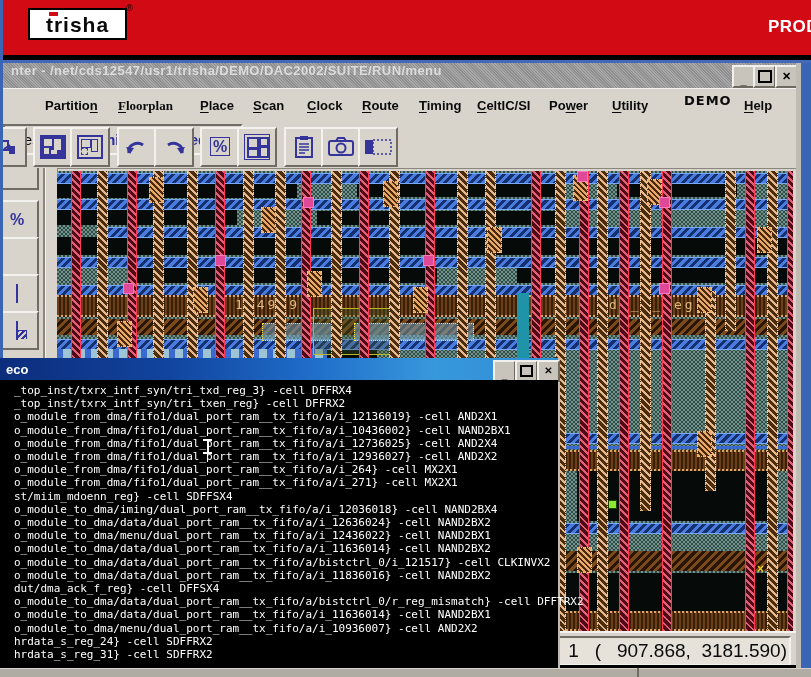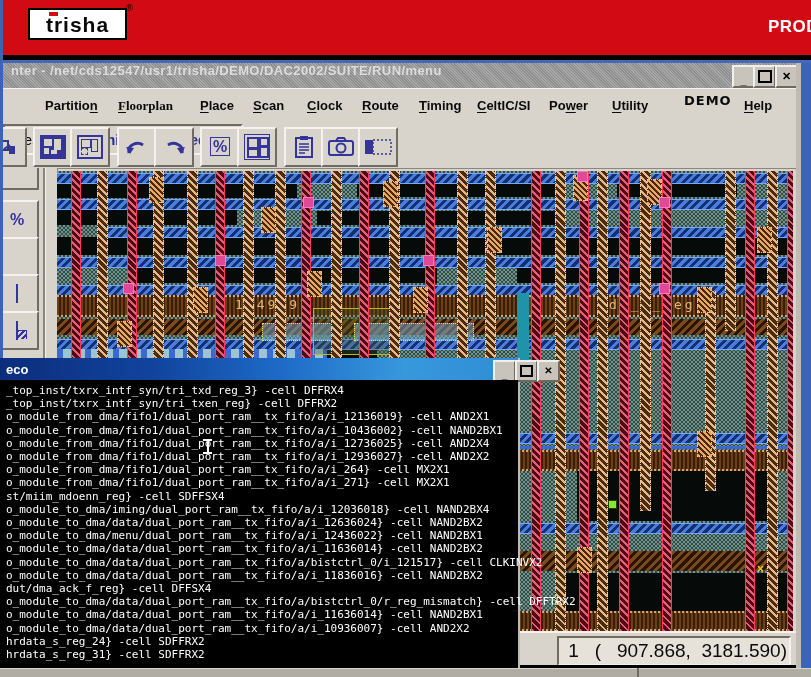--- a/index.html
+++ b/index.html
@@ -84,30 +84,30 @@
 
   
   #statusbar{left:54px;top:568px;width:739px;height:34px;background:#d8d4cc;border-top:2px solid #f4f2ee;}
   #coord-field{position:absolute;right:5px;top:3px;width:230px;height:26px;background:#e6e2da;
      border-top:2px solid #706c64;border-left:2px solid #706c64;border-right:2px solid #f4f2ee;border-bottom:2px solid #f4f2ee;
      display:flex;align-items:center;justify-content:flex-end;}
   #coord-text{font-size:19px;color:#0a0a0a;white-space:pre;margin-right:2px;}
   #below-status{left:54px;top:602px;width:739px;height:10px;background:#000;}
 
   
-  #terminal{left:0;top:358px;width:520px;height:310px;z-index:4;border-right:2px solid #c0bcb4;box-sizing:border-box;background:#a3a3a3;}
+  #terminal{left:0;top:358px;width:560px;height:310px;z-index:4;border-right:2px solid #c0bcb4;box-sizing:border-box;background:#a3a3a3;}
   #term-title{position:absolute;left:0;top:0;width:100%;height:22px;
      background:linear-gradient(90deg,#0c2d7c 0%,#11449e 30%,#1e6cc8 55%,#3898dc 78%,#2e8cd4 100%);
      display:flex;align-items:center;}
   #term-title-text{margin-left:6px;font-size:13px;font-weight:bold;color:#fff;}
   .termbtn{position:absolute;top:2px;width:19px;height:18px;background:#c8c4bc;
      border-top:2px solid #f2f0ec;border-left:2px solid #f2f0ec;border-right:2px solid #6e6a62;border-bottom:2px solid #6e6a62;
      display:flex;align-items:center;justify-content:center;font-size:10px;font-weight:bold;color:#000;line-height:1;}
   #term-body{position:absolute;left:0;top:22px;right:0;bottom:0;background:#000;padding:4px 0 0 6px;box-sizing:border-box;}
-  .termline{font-family:"DejaVu Sans Mono",monospace;font-size:11px;line-height:13.2px;color:#fff;white-space:pre;}
+  .termline{font-family:"DejaVu Sans Mono",monospace;font-size:11px;line-height:13.2px;color:#fff;white-space:pre;margin-left:8px;}
   #ibeam{position:absolute;left:203px;top:81px;width:9px;height:15px;}
   #ibeam:before,#ibeam:after{content:"";position:absolute;left:0;width:9px;height:2px;background:#fff;}
   #ibeam:before{top:0;} #ibeam:after{bottom:0;}
   #ibeam span{position:absolute;left:3.5px;top:0;width:2px;height:15px;background:#fff;display:block;}
 
   
   #bottom-strip{left:0;top:668px;width:811px;height:9px;background:#b0aca4;border-top:1px solid #d8d4cc;z-index:6;}
   #bottom-seam{left:637px;top:668px;width:2px;height:9px;background:#706c64;z-index:7;}
 
   
@@ -397,21 +397,21 @@
         <div class="termline">st/miim_mdoenn_reg} -cell SDFFSX4</div>
         <div class="termline">o_module_to_dma/iming/dual_port_ram__tx_fifo/a/i_12036018} -cell NAND2BX4</div>
         <div class="termline">o_module_to_dma/data/dual_port_ram__tx_fifo/a/i_12636024} -cell NAND2BX2</div>
         <div class="termline">o_module_to_dma/menu/dual_port_ram__tx_fifo/a/i_12436022} -cell NAND2BX1</div>
         <div class="termline">o_module_to_dma/data/dual_port_ram__tx_fifo/a/i_11636014} -cell NAND2BX2</div>
         <div class="termline">o_module_to_dma/data/dual_port_ram__tx_fifo/a/bistctrl_0/i_121517} -cell CLKINVX2</div>
         <div class="termline">o_module_to_dma/data/dual_port_ram__tx_fifo/a/i_11836016} -cell NAND2BX2</div>
         <div class="termline">dut/dma_ack_f_reg} -cell DFFSX4</div>
         <div class="termline">o_module_to_dma/data/dual_port_ram__tx_fifo/a/bistctrl_0/r_reg_mismatch} -cell DFFTRX2</div>
         <div class="termline">o_module_to_dma/data/dual_port_ram__tx_fifo/a/i_11636014} -cell NAND2BX1</div>
-        <div class="termline">o_module_to_dma/data/dual_port_ram__tx_fifo/a/i_10936007} -cell AND2X2</div>
+        <div class="termline">o_module_to_dma/menu/dual_port_ram__tx_fifo/a/i_10936007} -cell AND2X2</div>
         <div class="termline">hrdata_s_reg_24} -cell SDFFRX2</div>
         <div class="termline">hrdata_s_reg_31} -cell SDFFRX2</div>
       </div>
     <div id="ibeam">
         <span></span>
       </div>
   </div>
 
   <div id="bottom-strip" class="abs"></div>
   <div id="bottom-seam" class="abs"></div>

